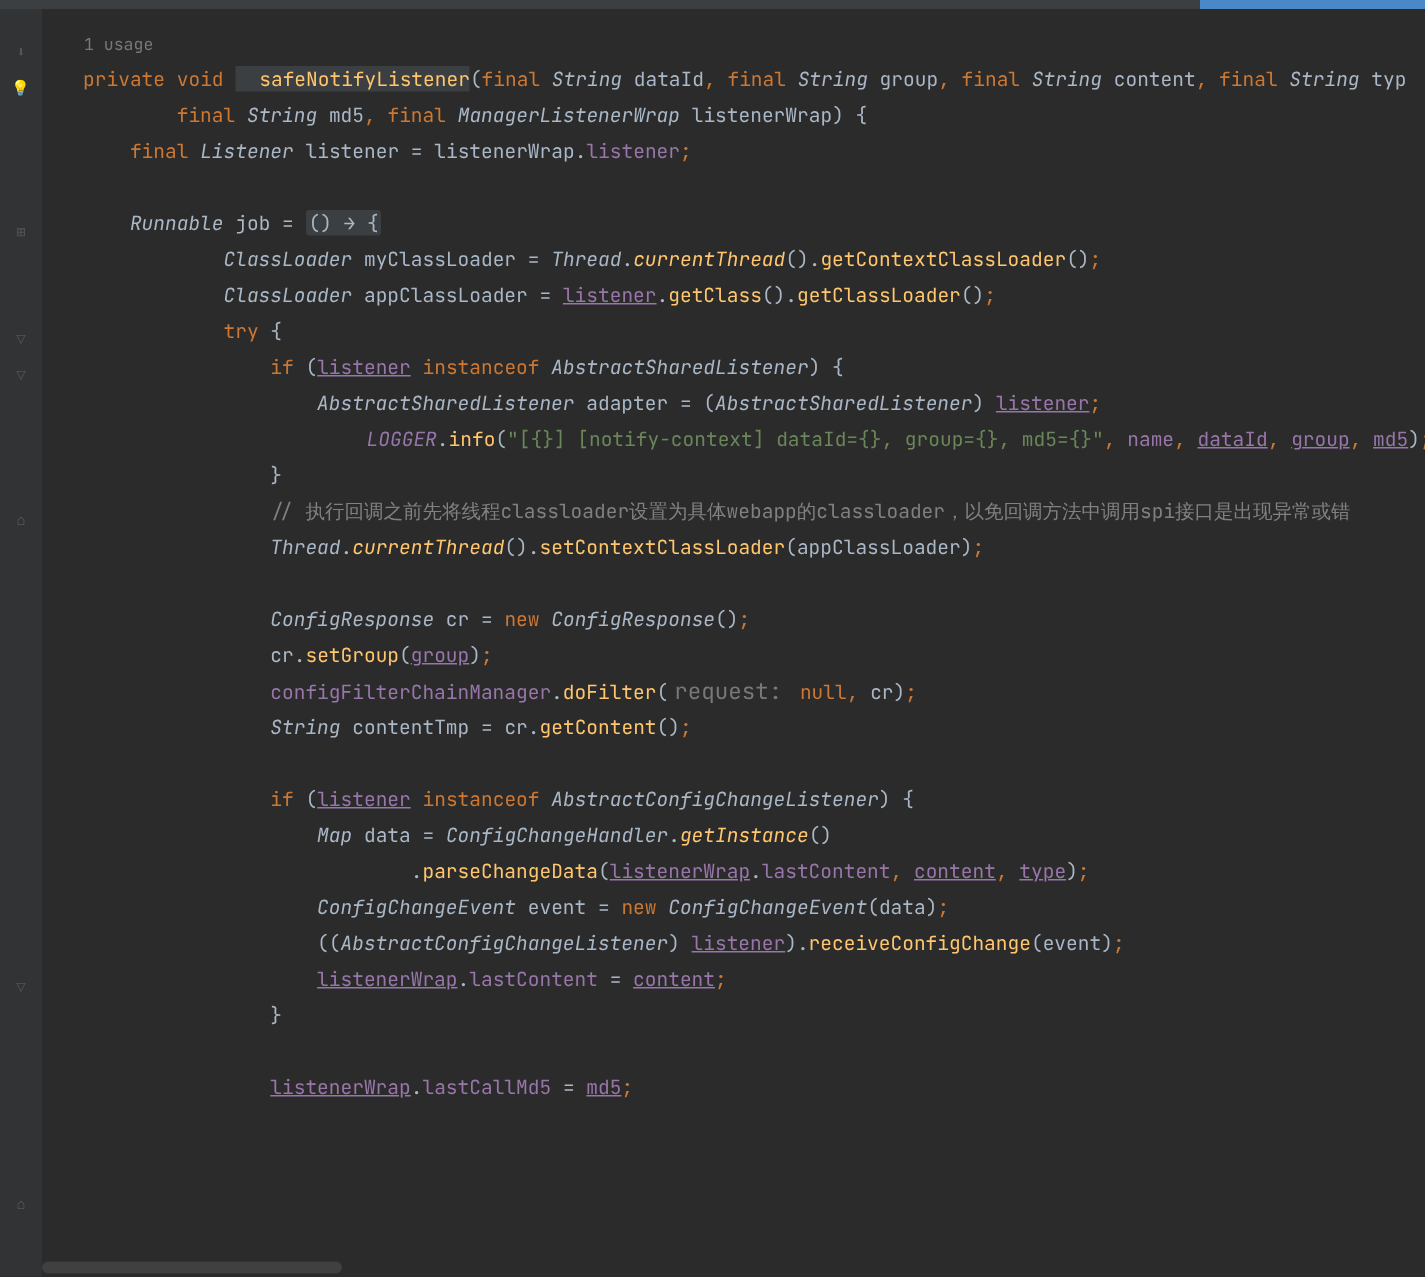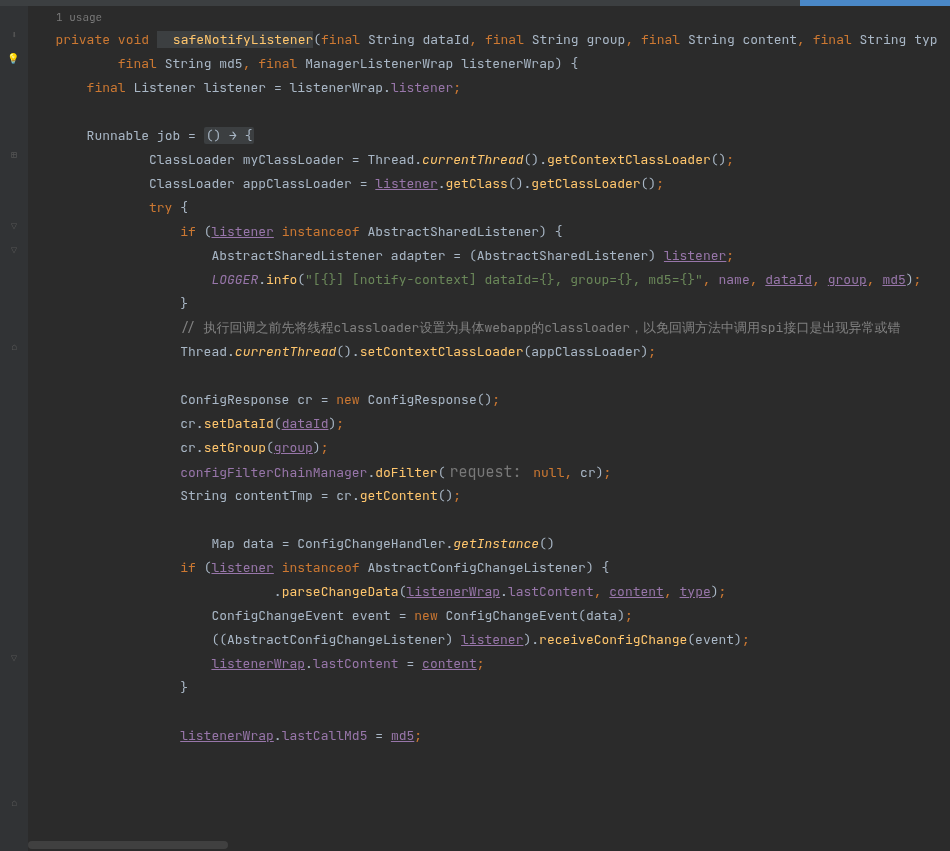--- a/index.html
+++ b/index.html
@@ -37,34 +37,35 @@
     }
     .code-area {
       flex: 1;
       padding: 0 0 0 4px;
       overflow-x: auto;
     }
     .usage-hint {
       color: #787878;
       font-size: 11px;
       padding: 4px 0 4px 24px;
+      margin-top: 13px;
     }
     .line {
       white-space: pre;
       height: 24px;
       line-height: 24px;
       color: #a9b7c6;
     }
     .kw { color: #cc7832; }
-    .type { color: #a9b7c6; }
+    .type { color: #a9b7c6; font-style: italic; }
     .method { color: #ffc66d; }
     .method-decl { color: #ffc66d; background: #3c3f41; padding-left: 16px; }
     .var { color: #a9b7c6; }
     .field { color: #9876aa; }
-    .static-field { color: #9876aa; font-style: italic; }
+    .static-field { color: #9876aa; font-style: italic; margin-left: 33px; }
     .str { color: #6a8759; }
     .comment { color: #808080; }
     .paren { color: #a9b7c6; }
     .semi { color: #cc7832; }
     .op { color: #a9b7c6; }
     .und-purple { text-decoration: underline; text-decoration-color: #9876aa; color: #9876aa; }
     .param { color: #a9b7c6; }
     .italic { font-style: italic; }
     .lambda-bg { background: #3c3f41; border-radius: 2px; padding: 0 2px; }
     .hint { color: #787878; font-size: 15px; padding: 0 4px;}
@@ -165,36 +166,35 @@
     <div class="line">                   <span class="paren">}</span></div>
 
     <div class="line">                   <span class="comment">// 执行回调之前先将线程classloader设置为具体webapp的classloader，以免回调方法中调用spi接口是出现异常或错</span></div>
 
     <div class="line">                   <span class="type">Thread</span><span class="op">.</span><span class="italic method">currentThread</span><span class="paren">()</span><span class="op">.</span><span class="method">setContextClassLoader</span><span class="paren">(</span><span class="var">appClassLoader</span><span class="paren">)</span><span class="semi">;</span></div>
 
     <div class="line"> </div>
 
     <div class="line">                   <span class="type">ConfigResponse</span> <span class="var">cr</span> <span class="op">=</span> <span class="kw">new</span> <span class="type">ConfigResponse</span><span class="paren">()</span><span class="semi">;</span></div>
 
-    <div class="line">                   <span class="var">cr</span><span class="op">.</span><span class="method">setDataId</span><span class="paren">(</span><span class="und-purple">dataId</span><span class="paren">)</span><span class="semi">;</span></div>
 
     <div class="line">                   <span class="var">cr</span><span class="op">.</span><span class="method">setGroup</span><span class="paren">(</span><span class="und-purple">group</span><span class="paren">)</span><span class="semi">;</span></div>
 
 
     <div class="line">                   <span class="field">configFilterChainManager</span><span class="op">.</span><span class="method">doFilter</span><span class="paren">(</span><span class="hint">request:</span> <span class="kw">null</span><span class="semi">,</span> <span class="var">cr</span><span class="paren">)</span><span class="semi">;</span></div>
 
     <div class="line">                   <span class="type">String</span> <span class="var">contentTmp</span> <span class="op">=</span> <span class="var">cr</span><span class="op">.</span><span class="method">getContent</span><span class="paren">()</span><span class="semi">;</span></div>
 
 
     <div class="line"> </div>
 
 
+    <div class="line">                   <span class="kw">if</span> <span class="paren">(</span><span class="und-purple">listener</span> <span class="kw">instanceof</span> <span class="type">AbstractConfigChangeListener</span><span class="paren">)</span> <span class="paren">{</span></div>
+
     <div class="line">                       <span class="type">Map</span> <span class="var">data</span> <span class="op">=</span> <span class="type">ConfigChangeHandler</span><span class="op">.</span><span class="italic method">getInstance</span><span class="paren">()</span></div>
-
-    <div class="line">                   <span class="kw">if</span> <span class="paren">(</span><span class="und-purple">listener</span> <span class="kw">instanceof</span> <span class="type">AbstractConfigChangeListener</span><span class="paren">)</span> <span class="paren">{</span></div>
 
     <div class="line">                               <span class="op">.</span><span class="method">parseChangeData</span><span class="paren">(</span><span class="und-purple">listenerWrap</span><span class="op">.</span><span class="field">lastContent</span><span class="semi">,</span> <span class="und-purple">content</span><span class="semi">,</span> <span class="und-purple">type</span><span class="paren">)</span><span class="semi">;</span></div>
 
     <div class="line">                       <span class="type">ConfigChangeEvent</span> <span class="var">event</span> <span class="op">=</span> <span class="kw">new</span> <span class="type">ConfigChangeEvent</span><span class="paren">(</span><span class="var">data</span><span class="paren">)</span><span class="semi">;</span></div>
 
     <div class="line">                       <span class="paren">((</span><span class="type">AbstractConfigChangeListener</span><span class="paren">)</span> <span class="und-purple">listener</span><span class="paren">)</span><span class="op">.</span><span class="method">receiveConfigChange</span><span class="paren">(</span><span class="var">event</span><span class="paren">)</span><span class="semi">;</span></div>
 
     <div class="line">                       <span class="und-purple">listenerWrap</span><span class="op">.</span><span class="field">lastContent</span> <span class="op">=</span> <span class="und-purple">content</span><span class="semi">;</span></div>
 
     <div class="line">                   <span class="paren">}</span></div>

